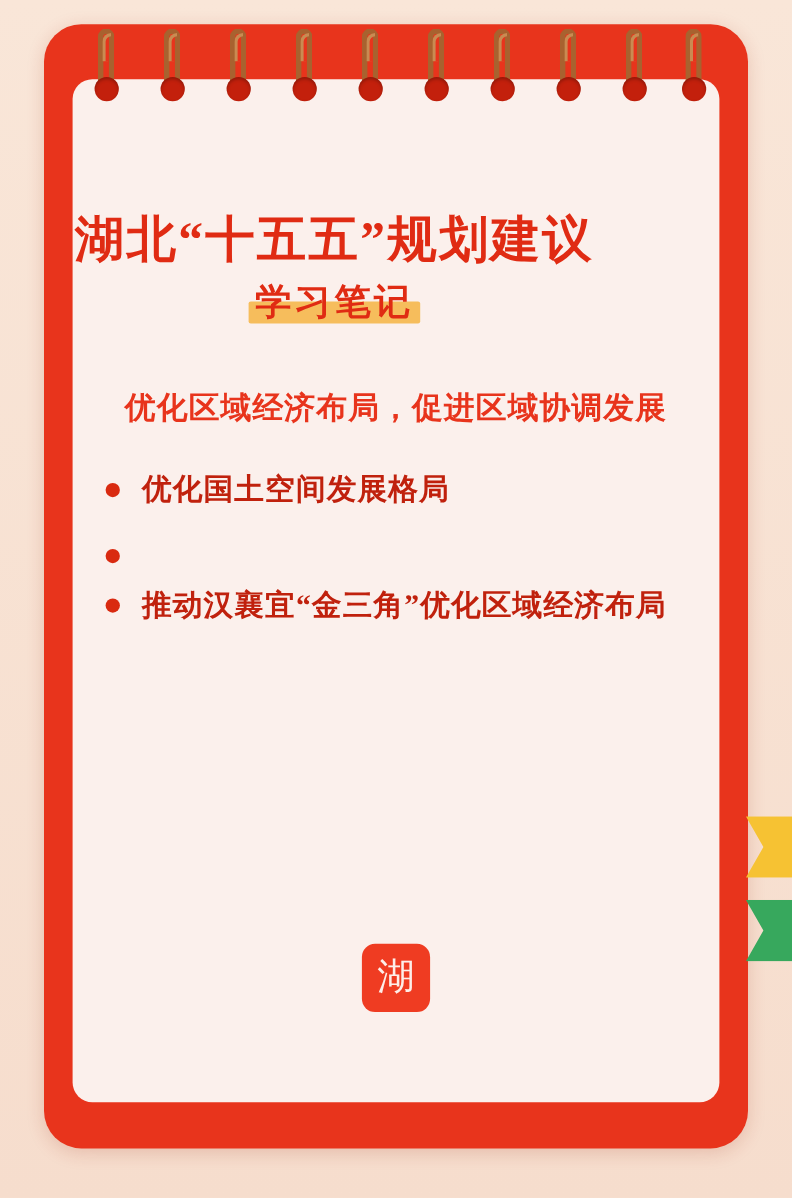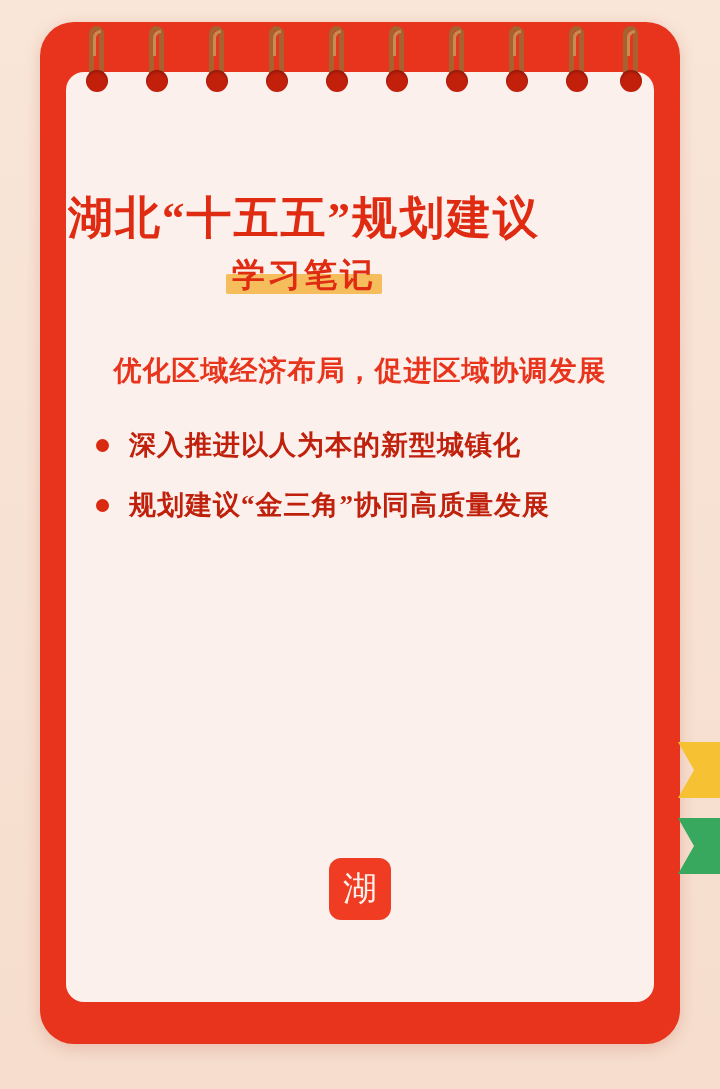--- a/index.html
+++ b/index.html
@@ -288,25 +288,28 @@
       <div class="title-sub-hl"></div>
       <div class="title-sub">学习笔记</div>
     </div>
   </div>
 
   <div class="section-heading">优化区域经济布局，促进区域协调发展</div>
 
   <div class="list">
     <div class="list-item">
       <div class="bullet"></div>
-      <div class="item-text">深入推进以人为本的新型城镇化</div>
+      <div class="item-text">优化国土空间发展格局</div>
     </div>
     <div class="list-item">
       <div class="bullet"></div>
-      <div class="item-text">规划建议“金三角”协同高质量发展</div>
+    </div>
+    <div class="list-item">
+      <div class="bullet"></div>
+      <div class="item-text">推动汉襄宜“金三角”优化区域经济布局</div>
     </div>
   </div>
 
   <div class="stamp">
     <span>湖</span>
   </div>
 
   <div class="tab tab-yellow"></div>
   <div class="tab tab-green"></div>
 

